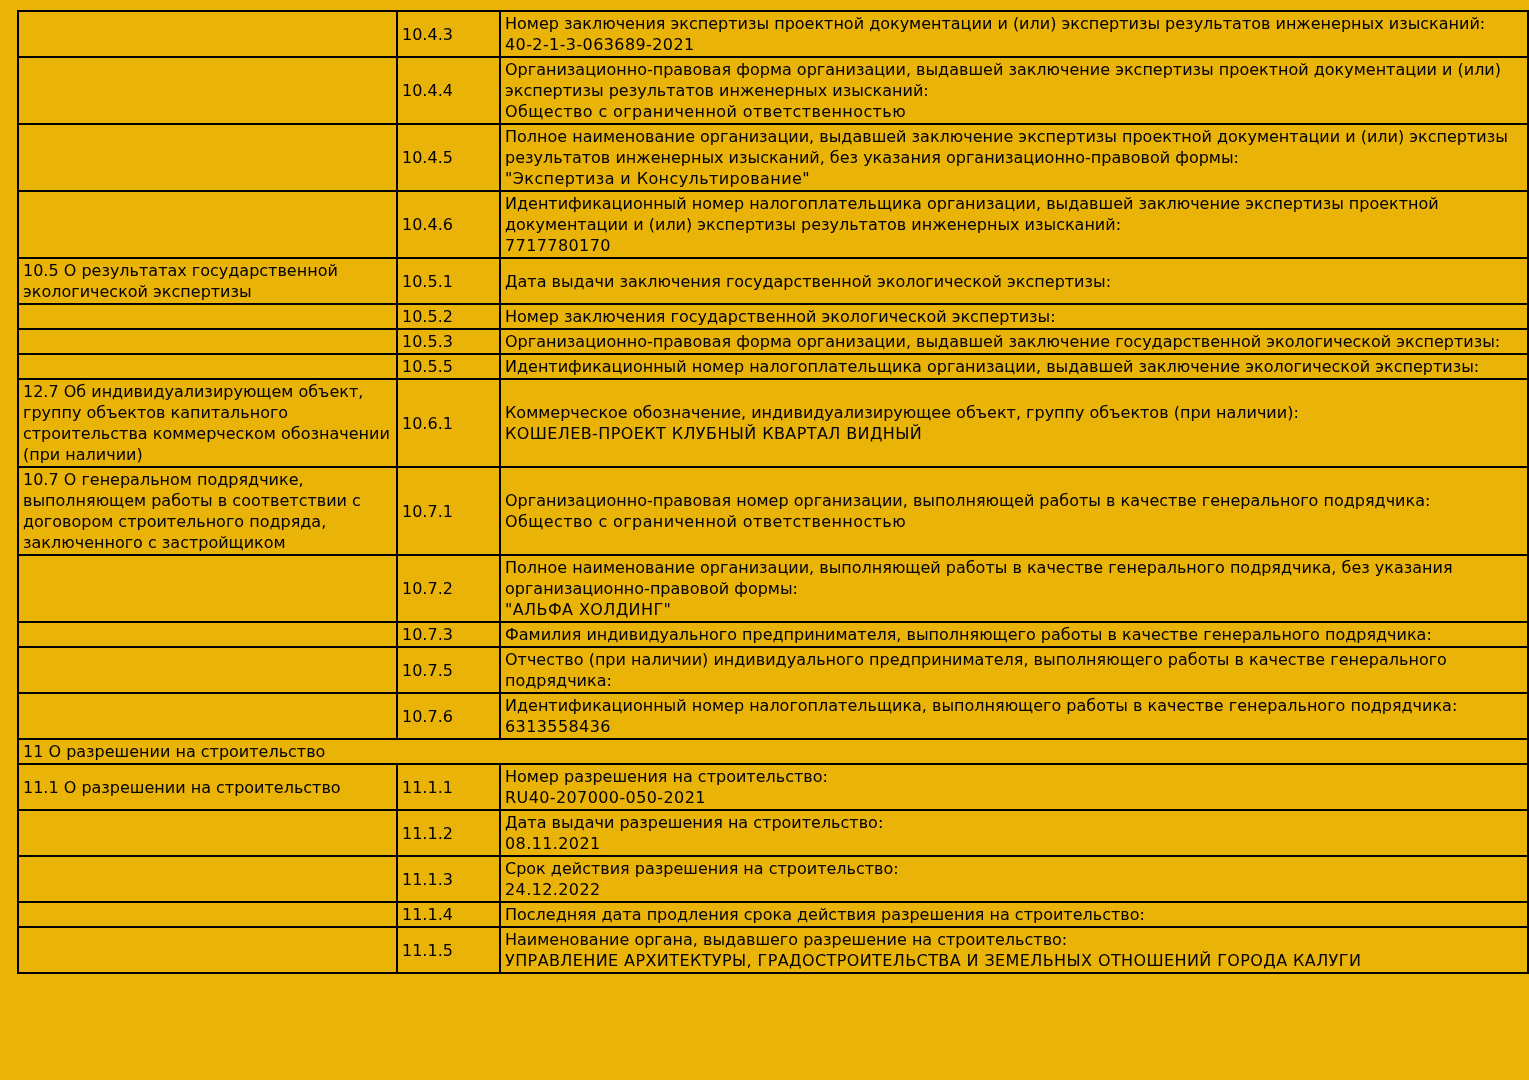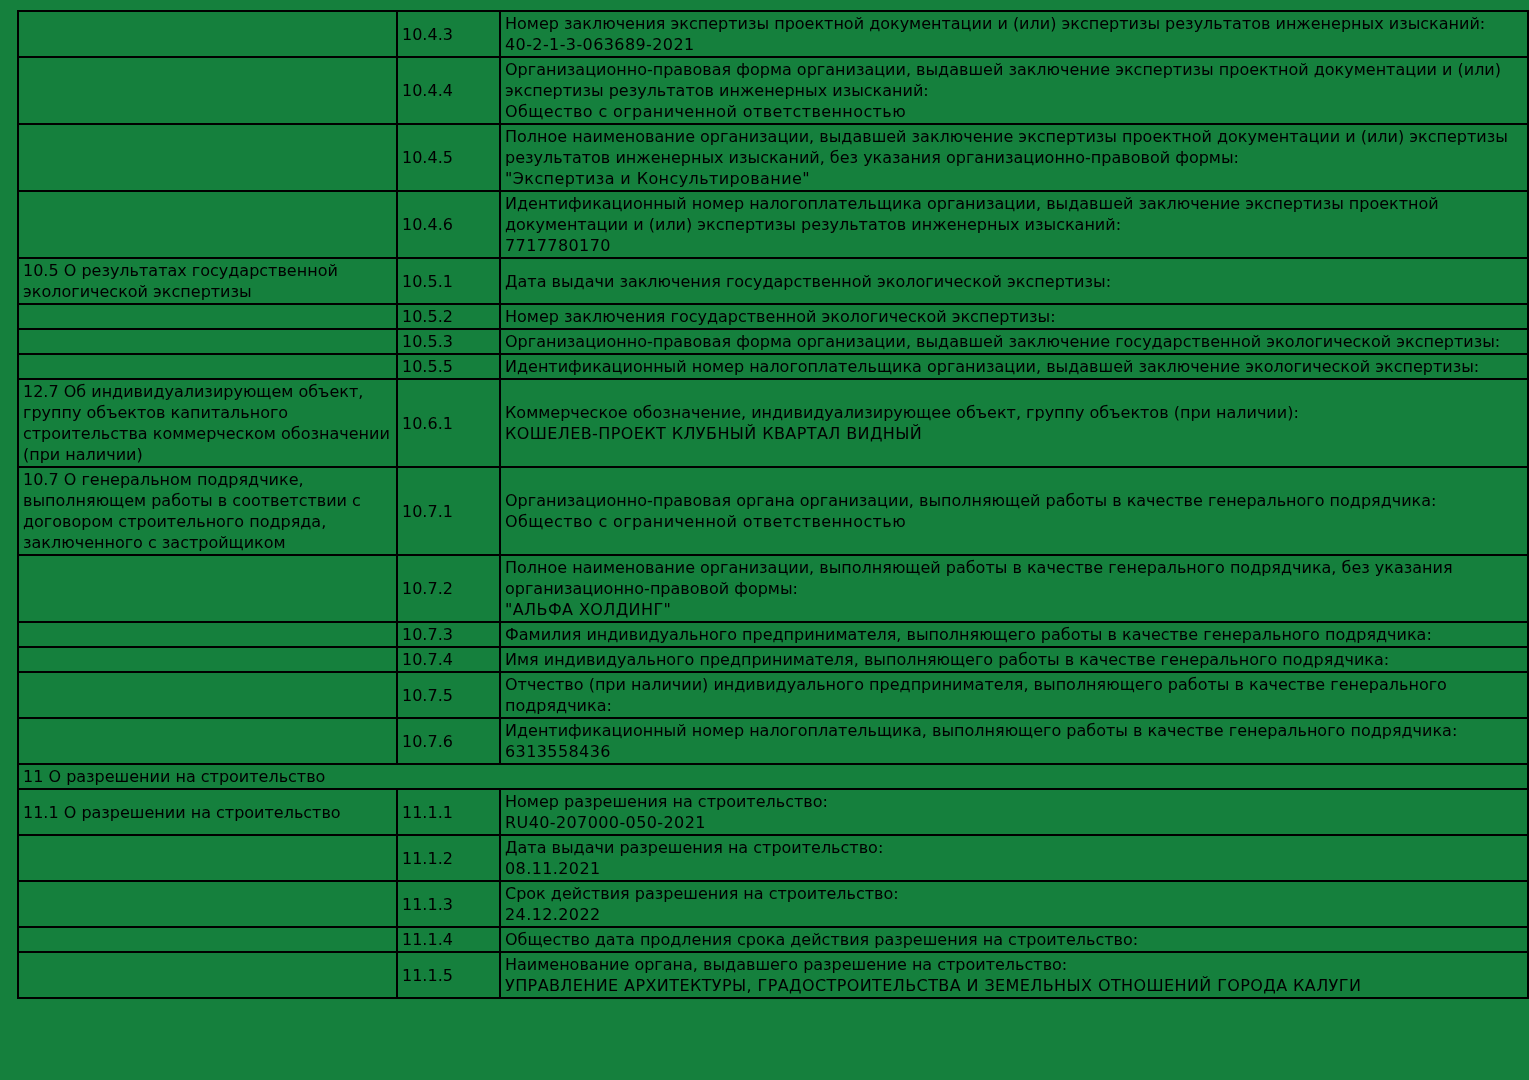--- a/index.html
+++ b/index.html
@@ -6,21 +6,21 @@
     margin: 0;
     padding: 0;
     background: #ffffff;
     color: #000000;
     font-family: "DejaVu Sans", "Liberation Sans", sans-serif;
   }
   .page {
     position: relative;
     width: 1529px;
     height: 1080px;
-    background: #15803d;
+    background: #eab308;
     overflow: hidden;
   }
   table.decl {
     position: absolute;
     left: 17px;
     top: 10px;
     width: 1496px;
     border-collapse: collapse;
     table-layout: fixed;
   }
@@ -132,21 +132,21 @@
         <td class="c-body">
           <div>Коммерческое обозначение, индивидуализирующее объект, группу объектов (при наличии):</div>
           <div class="item-value">КОШЕЛЕВ-ПРОЕКТ КЛУБНЫЙ КВАРТАЛ ВИДНЫЙ</div>
         </td>
       </tr>
 
       <tr>
         <td class="c-section">10.7 О генеральном подрядчике, выполняющем работы в соответствии с договором строительного подряда, заключенного с застройщиком</td>
         <td class="c-num">10.7.1</td>
         <td class="c-body">
-          <div>Организационно-правовая органа организации, выполняющей работы в качестве генерального подрядчика:</div>
+          <div>Организационно-правовая номер организации, выполняющей работы в качестве генерального подрядчика:</div>
           <div class="item-value">Общество с ограниченной ответственностью</div>
         </td>
       </tr>
 
       <tr>
         <td class="c-section"></td>
         <td class="c-num">10.7.2</td>
         <td class="c-body">
           <div>Полное наименование организации, выполняющей работы в качестве генерального подрядчика, без указания организационно-правовой формы:</div>
           <div class="item-value">"АЛЬФА ХОЛДИНГ"</div>
@@ -155,28 +155,20 @@
 
       <tr>
         <td class="c-section"></td>
         <td class="c-num">10.7.3</td>
         <td class="c-body">
           <div>Фамилия индивидуального предпринимателя, выполняющего работы в качестве генерального подрядчика:</div>
           <div class="item-value"></div>
         </td>
       </tr>
 
-      <tr>
-        <td class="c-section"></td>
-        <td class="c-num">10.7.4</td>
-        <td class="c-body">
-          <div>Имя индивидуального предпринимателя, выполняющего работы в качестве генерального подрядчика:</div>
-          <div class="item-value"></div>
-        </td>
-      </tr>
 
       <tr>
         <td class="c-section"></td>
         <td class="c-num">10.7.5</td>
         <td class="c-body">
           <div>Отчество (при наличии) индивидуального предпринимателя, выполняющего работы в качестве генерального подрядчика:</div>
           <div class="item-value"></div>
         </td>
       </tr>
 
@@ -217,21 +209,21 @@
         <td class="c-body">
           <div>Срок действия разрешения на строительство:</div>
           <div class="item-value">24.12.2022</div>
         </td>
       </tr>
 
       <tr>
         <td class="c-section"></td>
         <td class="c-num">11.1.4</td>
         <td class="c-body">
-          <div>Общество дата продления срока действия разрешения на строительство:</div>
+          <div>Последняя дата продления срока действия разрешения на строительство:</div>
           <div class="item-value"></div>
         </td>
       </tr>
 
       <tr>
         <td class="c-section"></td>
         <td class="c-num">11.1.5</td>
         <td class="c-body">
           <div>Наименование органа, выдавшего разрешение на строительство:</div>
           <div class="item-value">УПРАВЛЕНИЕ АРХИТЕКТУРЫ, ГРАДОСТРОИТЕЛЬСТВА И ЗЕМЕЛЬНЫХ ОТНОШЕНИЙ ГОРОДА КАЛУГИ</div>

